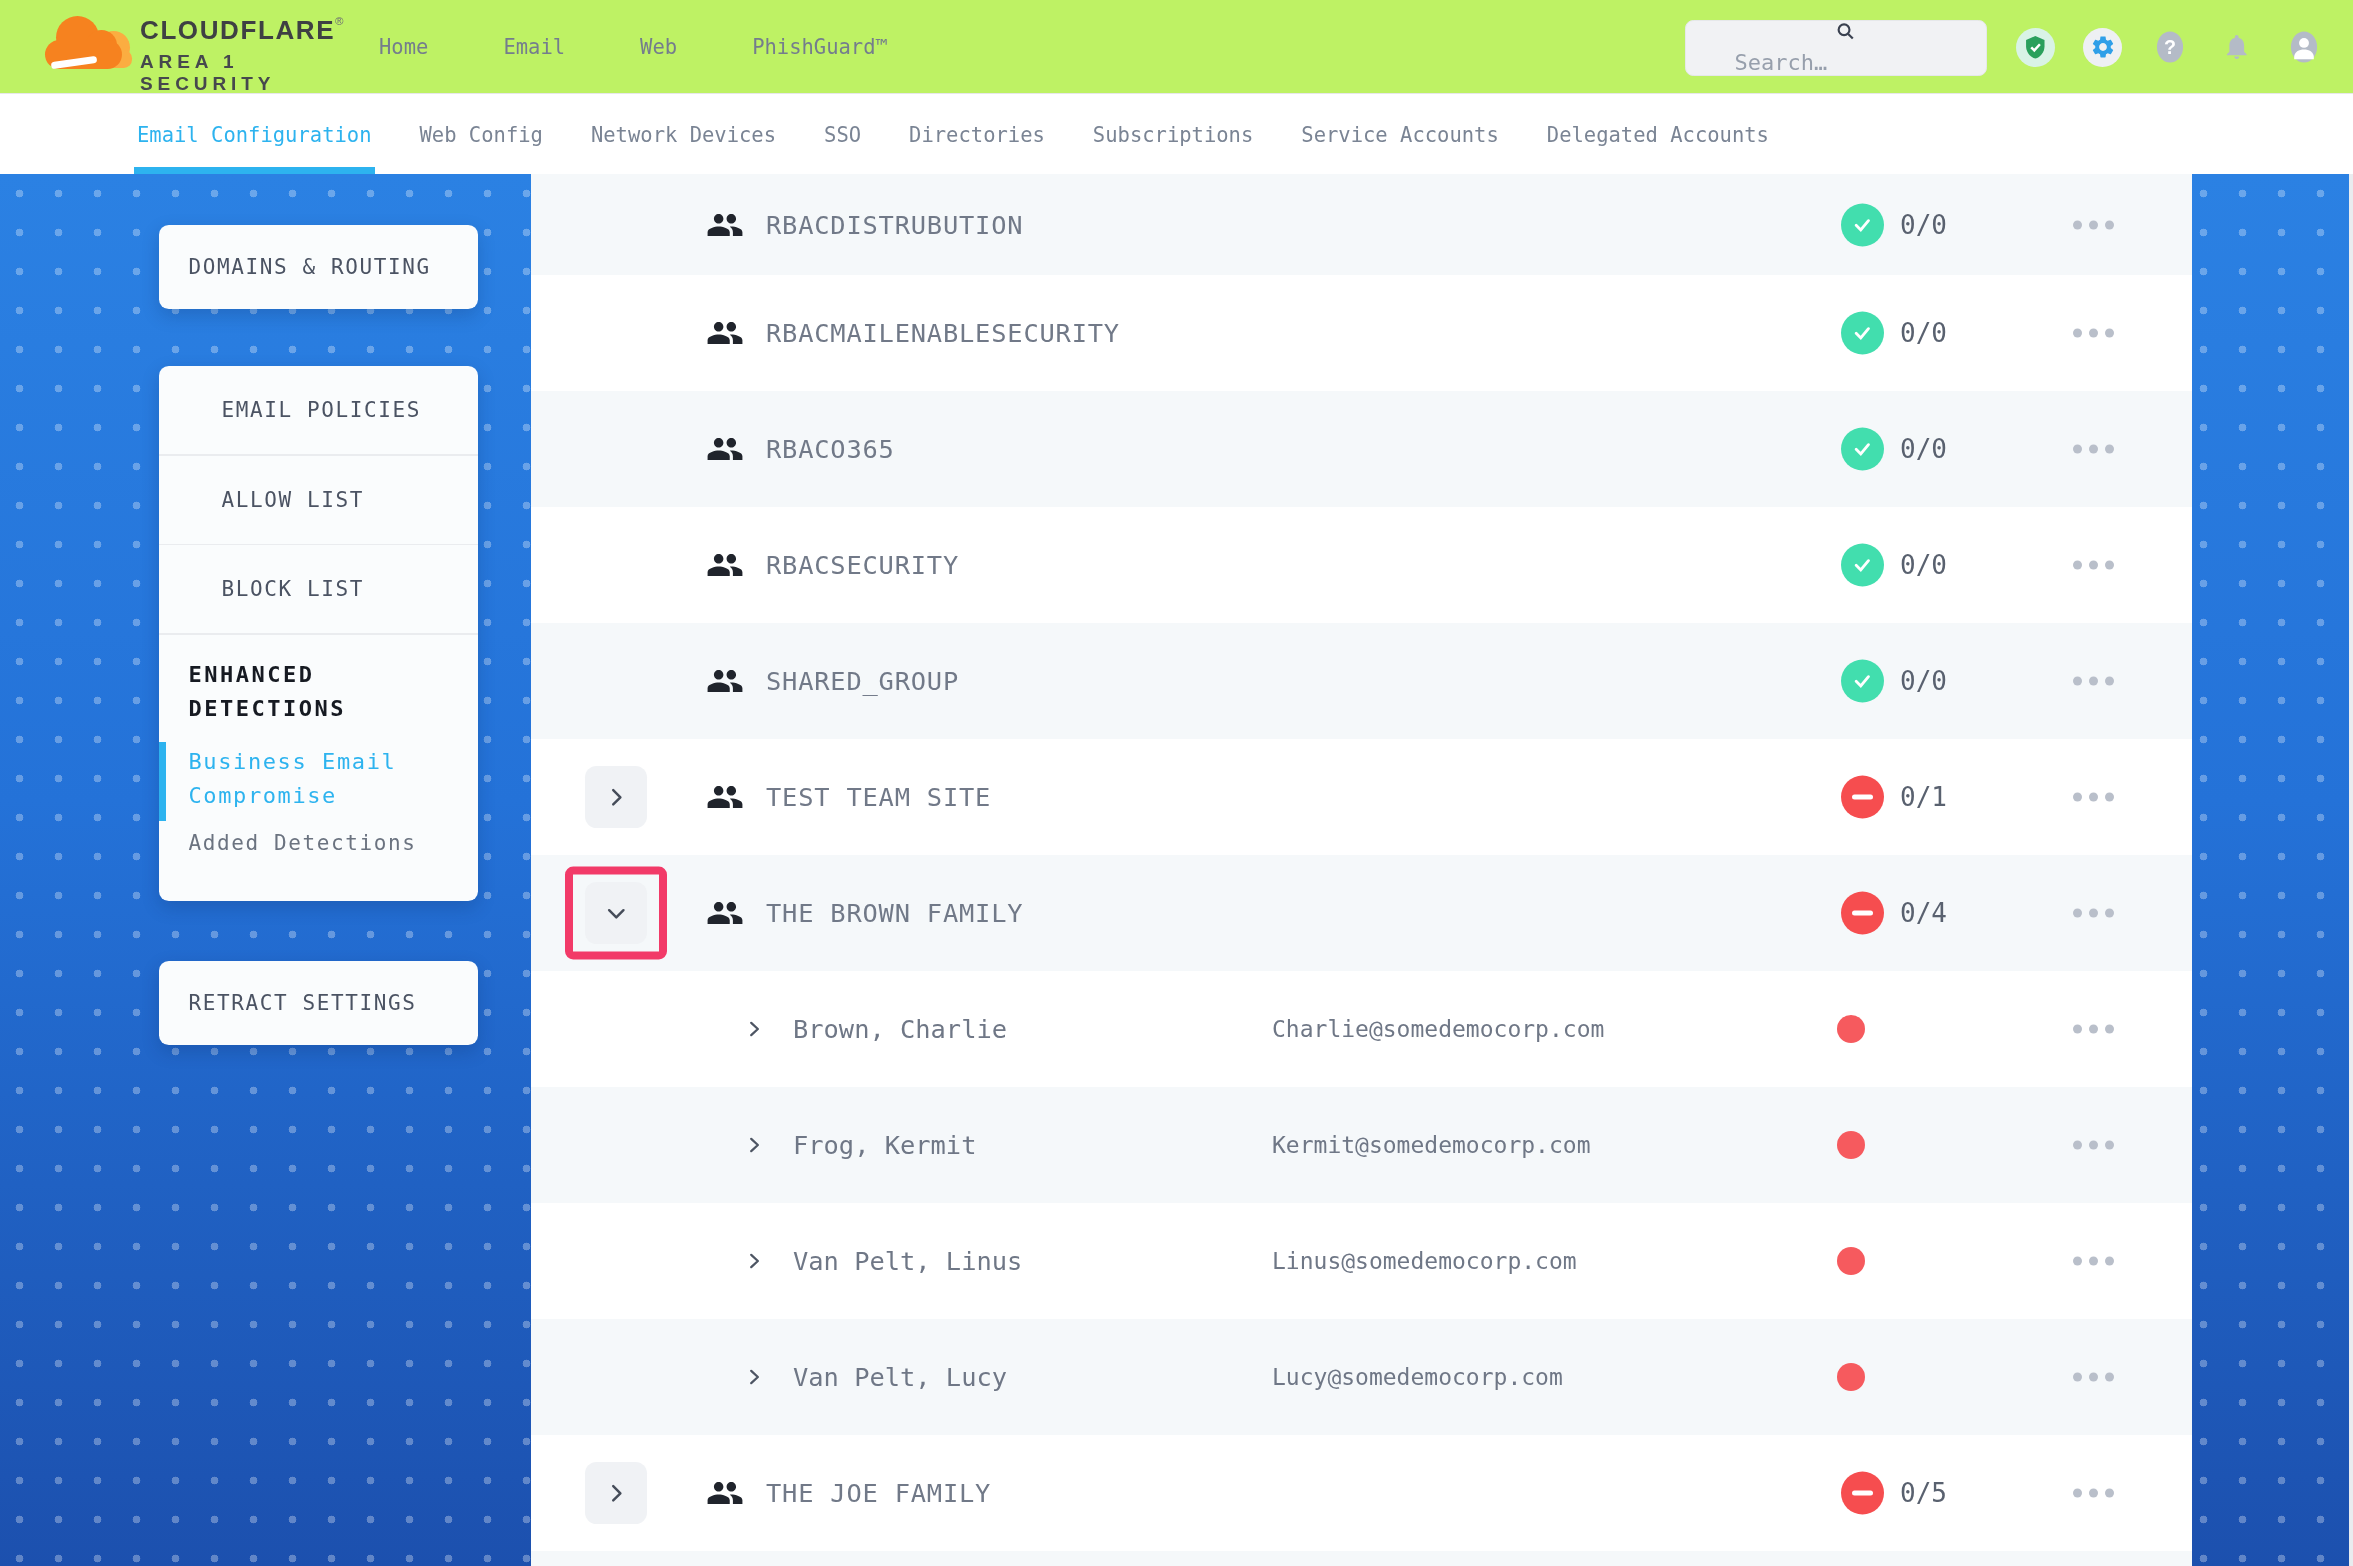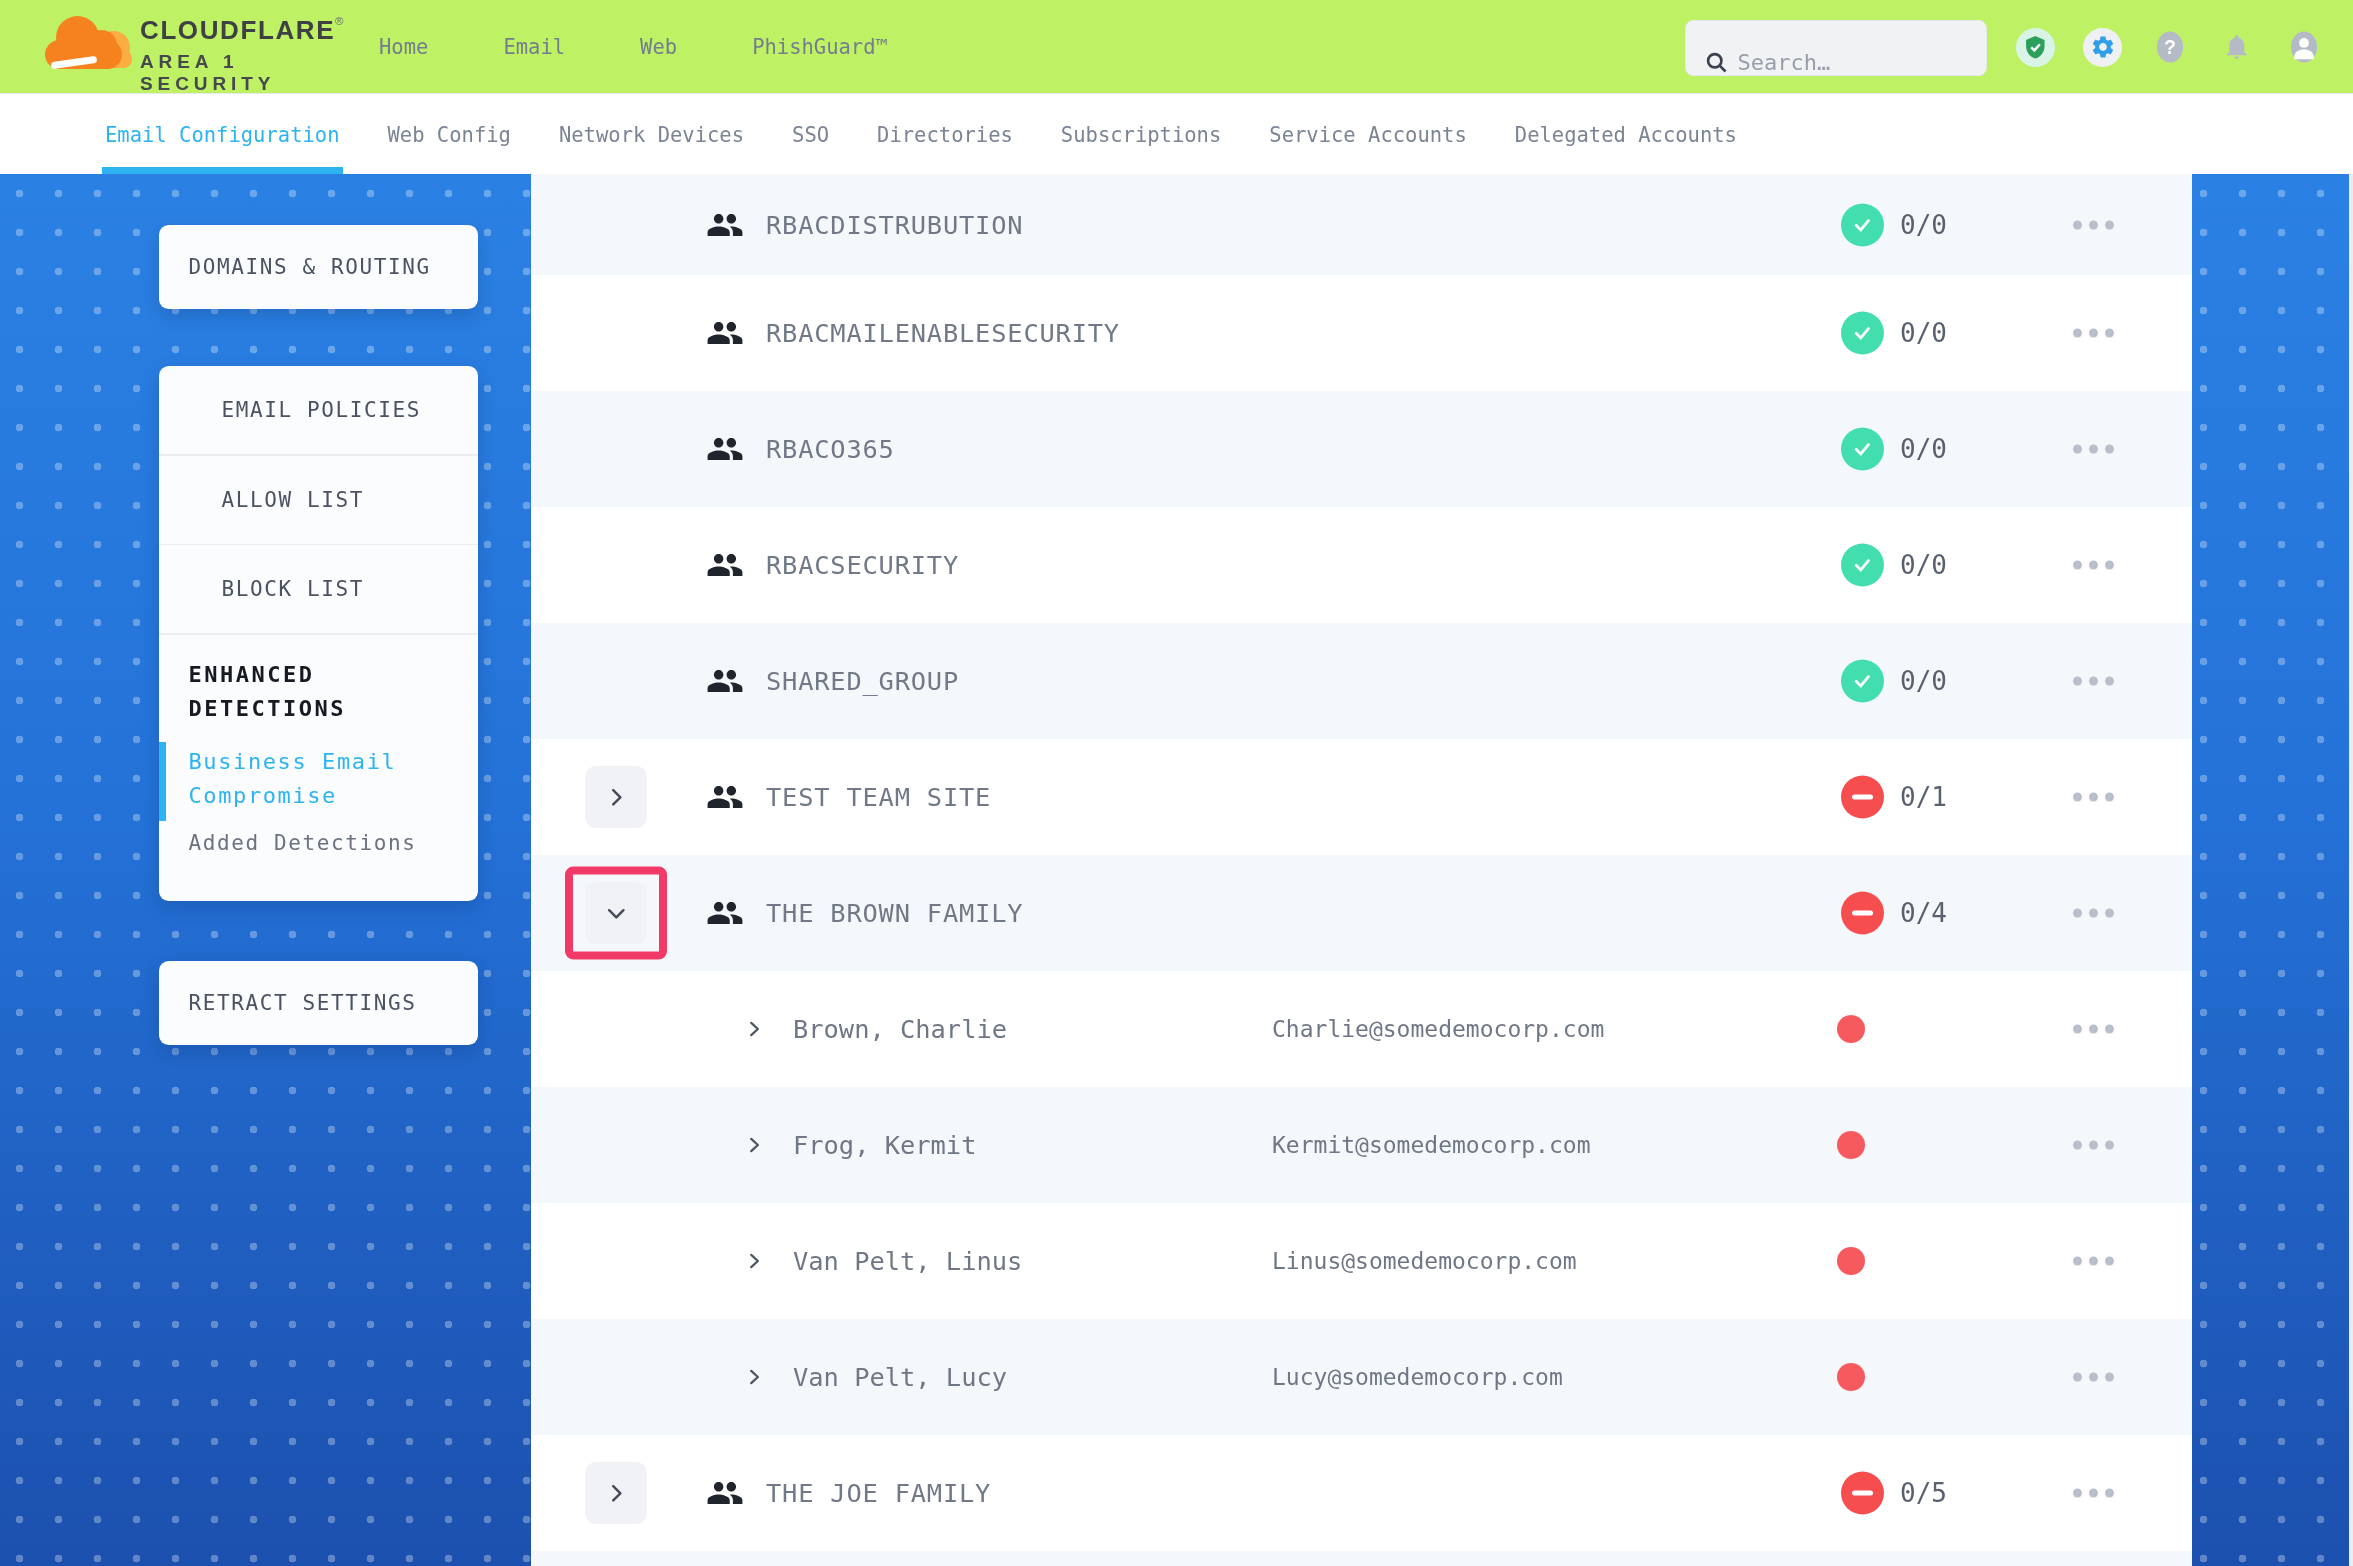--- a/index.html
+++ b/index.html
@@ -21,36 +21,36 @@
   .cloud .shine { position:absolute; left:8.2px; bottom:11.5px; width:46px; height:6.6px; border-radius:3.3px; background:#fff; transform:rotate(-8deg); }
   .logo-text { position:absolute; left:97px; top:4.9px; font-family:"Liberation Sans","DejaVu Sans",sans-serif; }
   .logo-brand { font-size:26px; font-weight:bold; letter-spacing:1.6px; color:#3e4043; }
   .logo-reg { font-size:11.5px; vertical-align:top; color:#6d6f73; }
   .logo-sub { margin-top:4.9px; font-size:19px; font-weight:bold; letter-spacing:4.9px; color:#46484d; }
 
   .top-nav { position:absolute; left:379px; top:0; height:94px; display:flex; align-items:center; gap:75px; }
   .top-nav .nav-item { font-size:20.5px; color:#747d8d; cursor:pointer; }
 
   .search-box { position:absolute; left:1685px; top:19.7px; width:302px; height:56px; background:#f1f2f4;
-                border:0.8px solid #e6e8ea; border-radius:8.2px; display:flex; align-items:flex-end; padding-left:18px; gap:9px; }
+                border:0.8px solid #e6e8ea; border-radius:8.2px; display:flex; align-items:center; padding-left:18px; gap:9px;flex-direction:column; }
   .search-box input { border:none; outline:none; background:transparent; font-family:inherit;
                       font-size:22px; color:#3c4350; width:221px; }
   .search-box input::placeholder { color:#979fac; }
 
   .hdr-icons { position:absolute; left:2016px; top:0; height:94px; display:flex; align-items:center; gap:28px; }
   .icon-circle { width:39px; height:39px; border-radius:50%; display:flex; align-items:center; justify-content:center; cursor:pointer; }
   .ic-shield-bg { background:#d9f3e6; }
   .ic-gear-bg { background:#eef0f3; }
   .ic-plain { background:transparent; }
 
   
   .tabrow { position:absolute; left:0; top:96px; width:2354px; height:78px; background:#fff; z-index:25; }
   .tabs { position:absolute; left:105px; top:0; height:78px; display:flex; gap:48px; align-items:center; }
   .tab { font-size:20.5px; color:#7a8494; cursor:pointer; position:relative; height:78px; display:flex; align-items:center; }
-  .tab.active { color:#2db3ef; }
+  .tab.active { color:#2db3ef;margin-left:32px; }
   .tab.active .underline { position:absolute; left:-3.3px; right:-3.3px; bottom:0; height:7.4px; background:#2db3ef; }
 
   
   .content-bg { position:absolute; left:0; top:174px; width:2354px; height:1393px;
       background-image: radial-gradient(rgba(255,255,255,0.30) 3.7px, transparent 4.1px),
                         linear-gradient(180deg,#2b81e3 0%, #2472d8 45%, #1c50ae 100%);
       background-size: 39px 39px, 100% 100%; }
   .scroll-strip { position:absolute; right:0; top:174px; width:4.9px; height:1393px; background:#e9ecef; }
 
   

